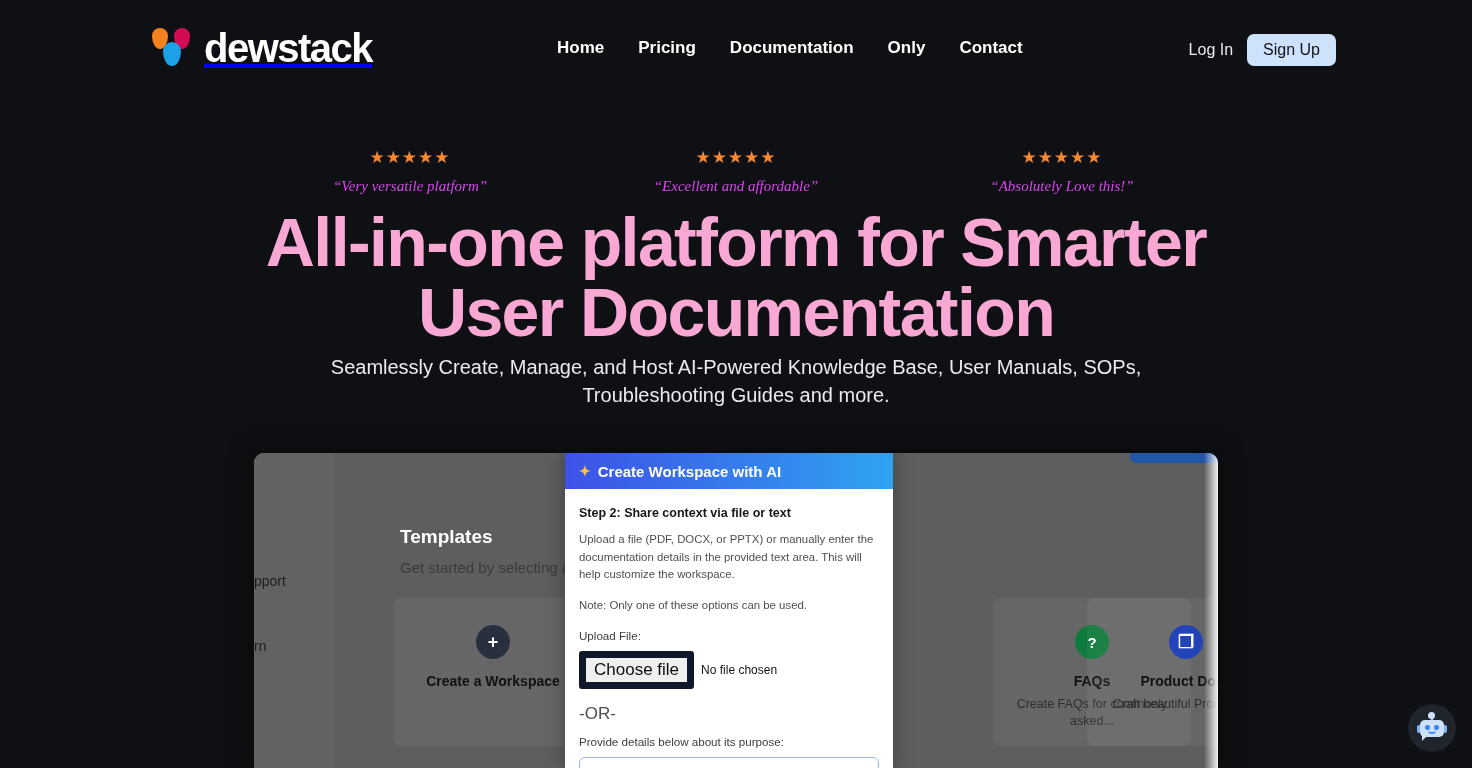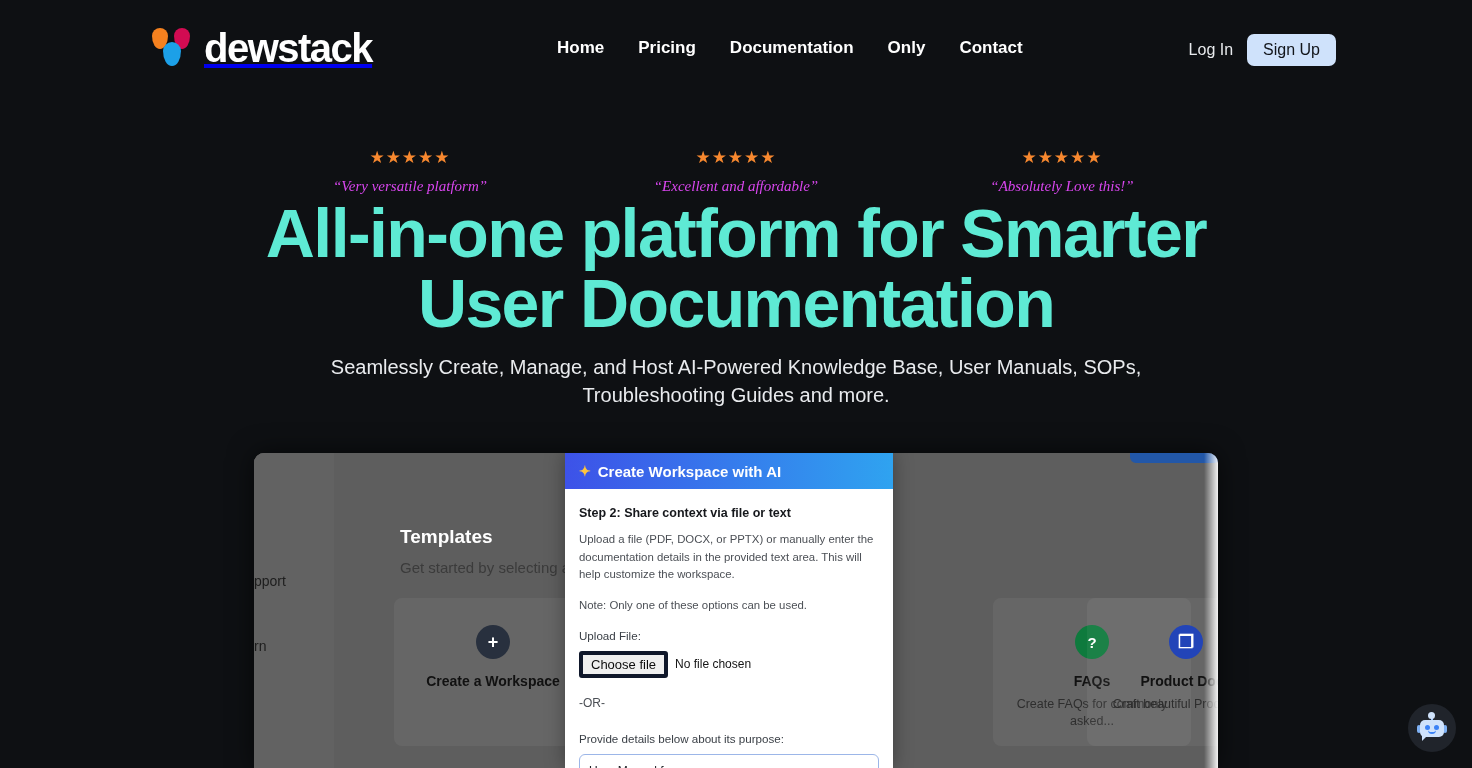--- a/index.html
+++ b/index.html
@@ -74,22 +74,22 @@
     line-height: 20px; margin-bottom: 8px;
   }
   .tq {
     color: #d946ef; font-size: 15px; font-style: italic;
     line-height: 20px;
     font-family: Liberation Serif, serif;
   }
 
   
   .hero-title {
-    position: absolute; top: 198px; left: 0; width: 1472px;
-    text-align: center; color: #5eead4;
+    position: absolute; top: 207px; left: 0; width: 1472px;
+    text-align: center; color: #f9a8d4;
     font-size: 68px; font-weight: bold; line-height: 1.03;
     letter-spacing: -1.6px;
   }
   .hero-sub {
     position: absolute; top: 353px; left: 286px; width: 900px;
     text-align: center; color: #e9ebee;
     font-size: 20px; font-weight: 400; line-height: 28px;
   }
 
   
@@ -191,26 +191,26 @@
     color: #16181c; font-size: 12.5px; font-weight: bold; line-height: 17px;
     margin-bottom: 9px;
   }
   .para {
     color: #4b4f55; font-size: 11.4px; line-height: 17.5px; margin-bottom: 13px;
   }
   .note { color: #4b4f55; font-size: 11.4px; line-height: 17px; margin-bottom: 14px; }
   .field-label { color: #3b4047; font-size: 11.6px; line-height: 16px; margin-bottom: 7px; }
   .file-row { display: flex; align-items: center; gap: 7px; margin-bottom: 17px; }
   .choose-file {
-    background: #efefef; border: 4px solid #0f172a; border-radius: 3px;
-    font-size: 13px; color: #0c0c0c; padding: 2px 8px; cursor: pointer;
+    background: #efefef; border: 7px solid #0f172a; border-radius: 3px;
+    font-size: 17px; color: #0c0c0c; padding: 2px 8px; cursor: pointer;
     font-family: "Liberation Sans", sans-serif;
   }
   .no-file { font-size: 12px; color: #141414; }
-  .or-sep { font-size: 12px; color: #4b4f55; line-height: 16px; margin-bottom: 20px; }
+  .or-sep { font-size: 17px; color: #4b4f55; line-height: 16px; margin-bottom: 12px; }
   .text-input {
     width: 100%; height: 34px;
     border: 1.4px solid #9cb6e8; border-radius: 6px;
     background: #fff; color: #1a1d21;
     font-size: 12px; padding: 7px 9px; outline: none;
     font-family: "Liberation Sans", sans-serif;
   }
 
   
   .chat-widget {

